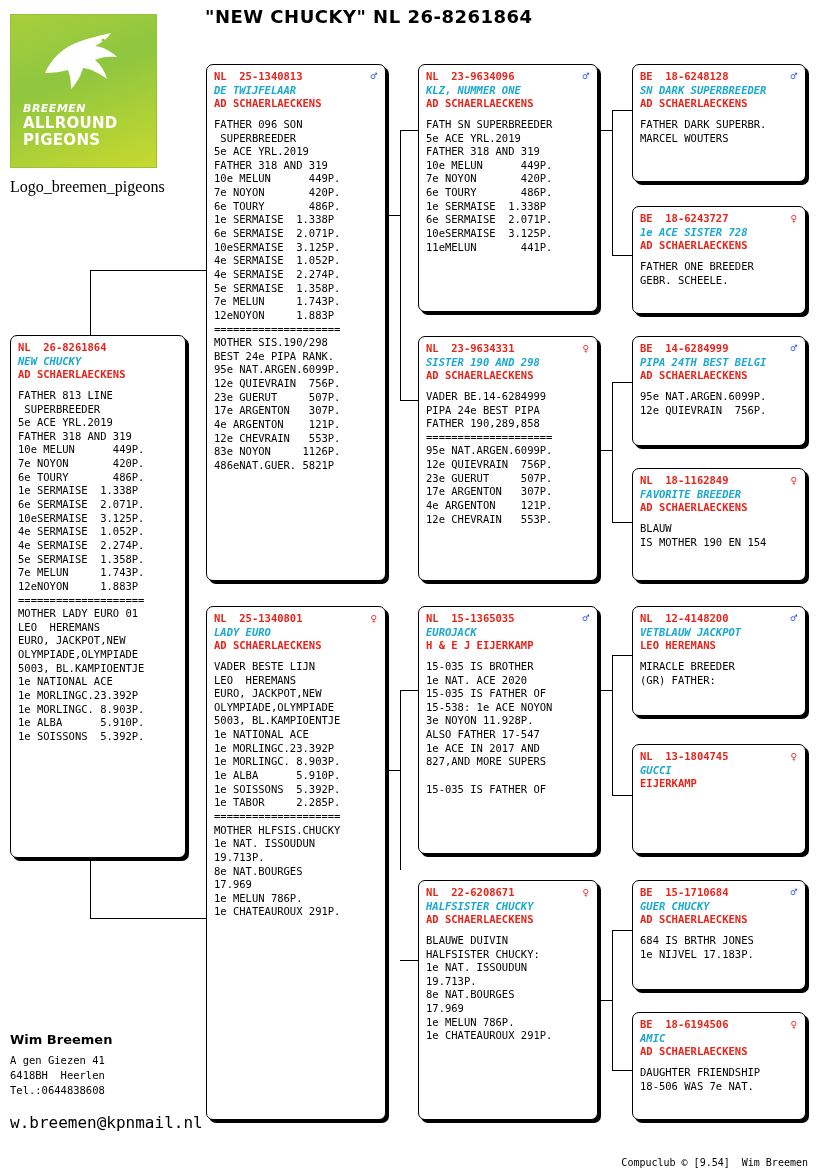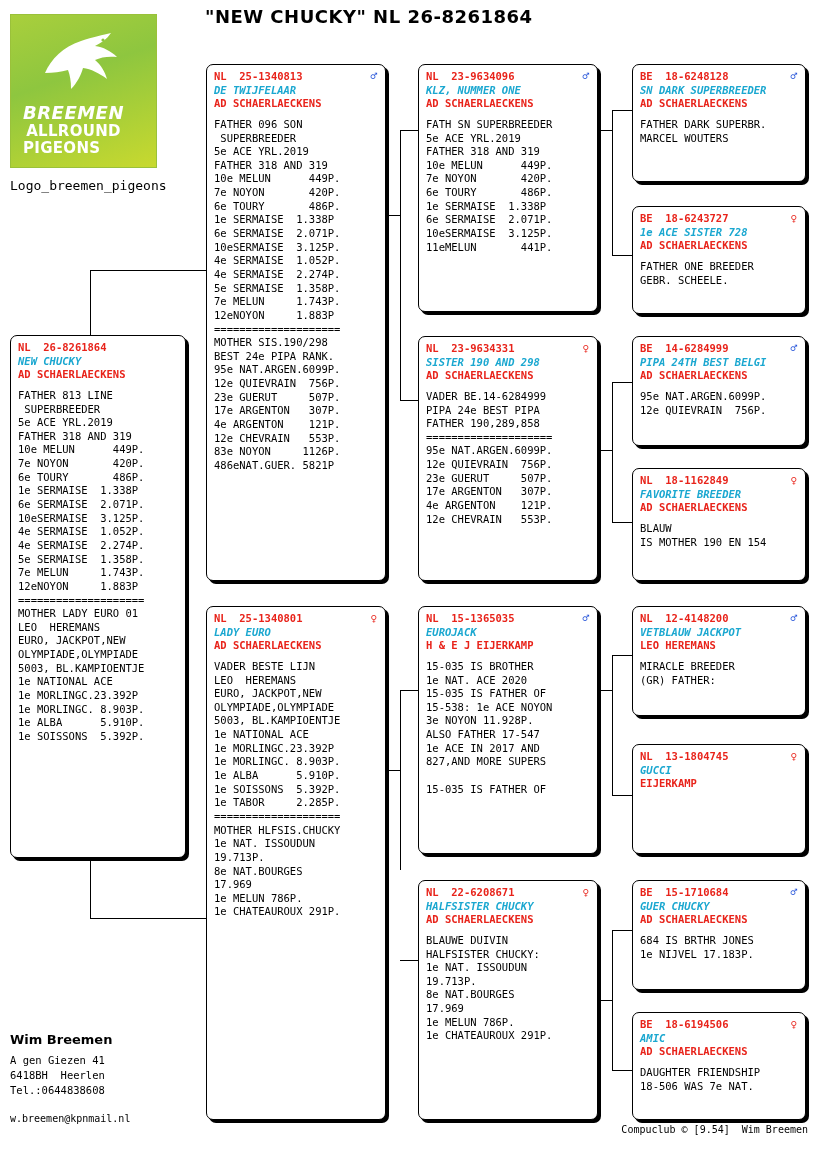--- a/index.html
+++ b/index.html
@@ -14,24 +14,24 @@
     font-family:"DejaVu Sans","Liberation Sans",sans-serif;
     font-size:18px;font-weight:bold;color:#000;letter-spacing:0.5px;
   }
   
   .logo-box{position:absolute;left:10px;top:14px;width:145px;height:152px;
     background:linear-gradient(160deg,#a9cf3c 0%,#8ec63f 40%,#c8d92f 100%);
     border:1px solid #9ac13a;}
   .logo-bird{position:absolute;left:26px;top:14px;width:92px;height:70px;}
   .logo-text{position:absolute;left:12px;top:88px;color:#fff;
     font-family:"DejaVu Sans","Liberation Sans",sans-serif;line-height:1.12;}
-  .logo-text .l1{font-size:18px;font-weight:bold;font-style:italic;letter-spacing:0.5px;}
+  .logo-text .l1{font-size:11px;font-weight:bold;font-style:italic;letter-spacing:0.5px;}
   .logo-text .l2{font-size:15px;font-weight:bold;letter-spacing:0.3px;text-align:center;}
   .logo-text .l3{font-size:15px;font-weight:bold;letter-spacing:0.3px;}
-  .logo-cap{position:absolute;left:10px;top:178px;font-size:13px;color:#000;}
+  .logo-cap{position:absolute;left:10px;top:178px;font-size:16px;color:#000;font-family:Liberation Serif, serif;}
 
   
   .card{
     position:absolute;background:#fff;border:1px solid #000;border-radius:7px;
     box-shadow:3px 3px 0 0 #000;
     padding:5px 7px 6px 7px;box-sizing:border-box;overflow:hidden;
     line-height:1.30;
   }
   .card .ring{color:#e8231a;font-weight:bold;white-space:pre;}
   .card .sex{position:absolute;right:8px;top:5px;font-weight:bold;font-size:11px;}
@@ -44,22 +44,22 @@
   
   .ln{position:absolute;background:#000;}
   .lnh{height:1px;}
   .lnv{width:1px;}
 
   
   .sig{position:absolute;left:10px;top:1032px;}
   .sig .nm{color:#000000;font-weight:bold;font-size:13px;
     font-family:"DejaVu Sans","Liberation Sans",sans-serif;}
   .sig .ad{color:#000;font-size:10.5px;line-height:1.45;margin-top:6px;white-space:pre;}
-  .sig .em{color:#000;font-size:10px;margin-top:14px;}
-  .credit{position:absolute;right:8px;top:1124px;font-size:10px;color:#000;white-space:pre;}
+  .sig .em{color:#000;font-size:16px;margin-top:14px;}
+  .credit{position:absolute;right:8px;top:1157px;font-size:10px;color:#000;white-space:pre;}
 </style>
 </head>
 <body>
 
 <div class="title">"NEW CHUCKY"  NL  26-8261864</div>
 
 <div class="logo-box">
   <svg class="logo-bird" viewBox="0 0 92 70">
     <path d="M8 44 C14 30 26 18 44 12 C56 8 66 6 74 4 C70 10 64 14 58 17 C66 18 74 22 80 28 C72 27 64 28 58 31 C64 36 68 43 70 50 C62 44 54 40 46 39 C44 46 40 54 34 60 C34 52 33 46 31 41 C24 43 16 44 8 44 Z" fill="#ffffff"></path>
     <circle cx="66" cy="11" r="1.6" fill="#8ec63f"></circle>

